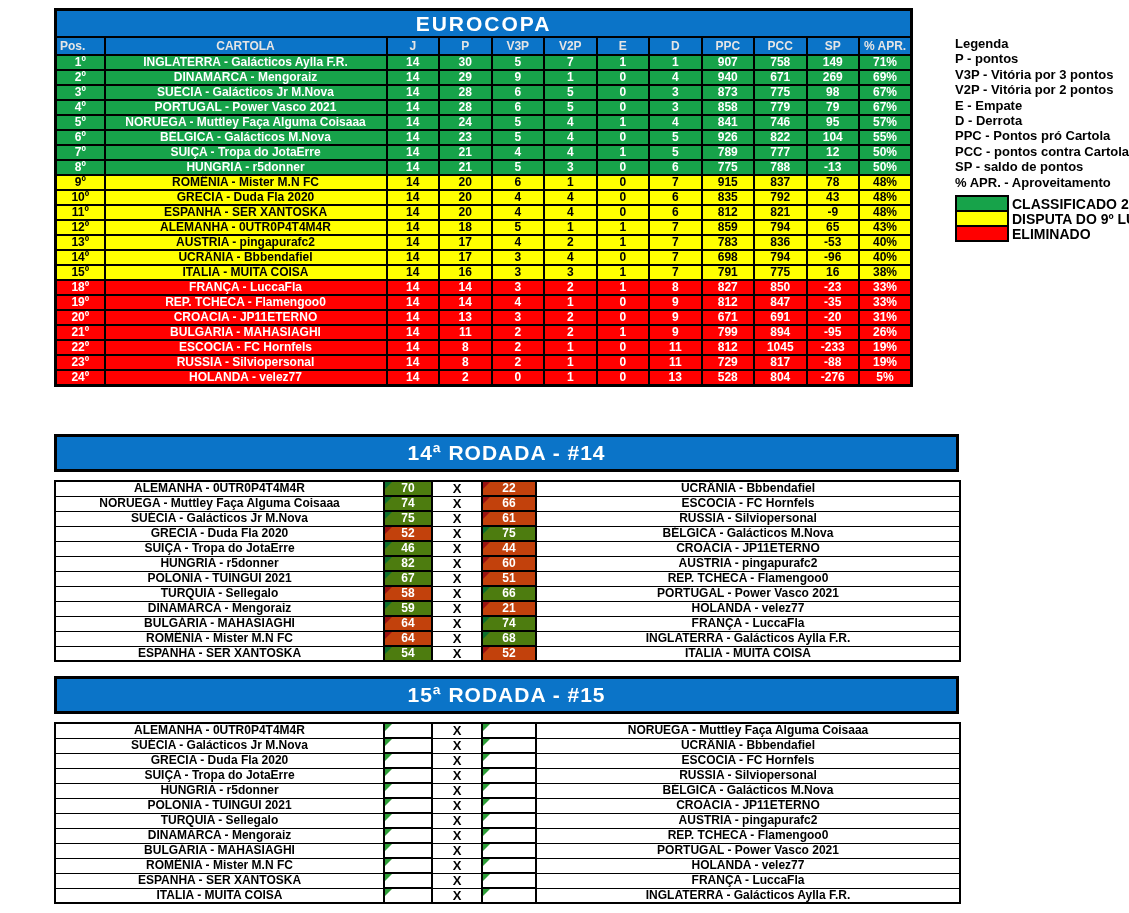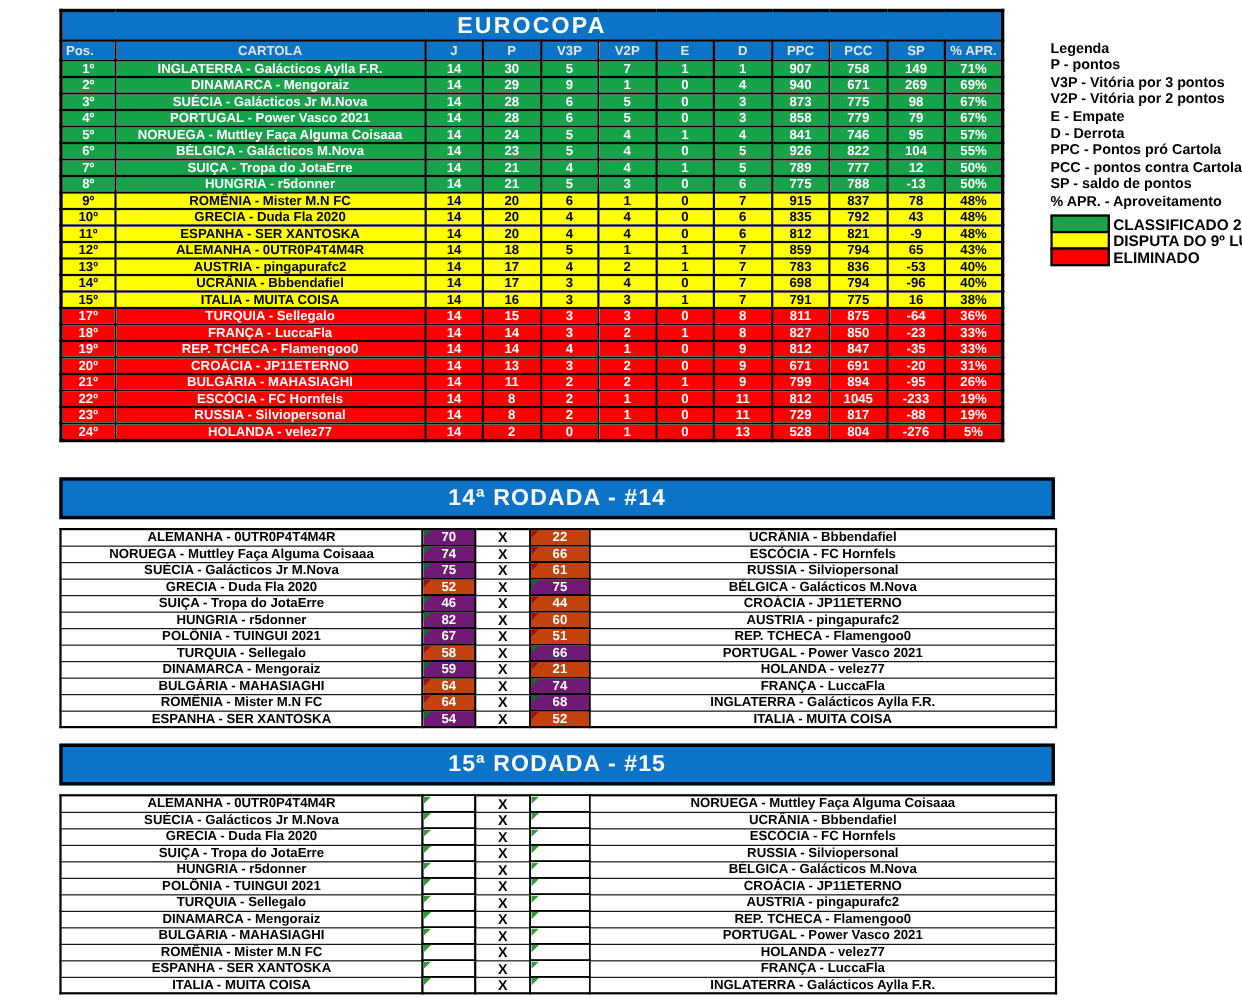--- a/index.html
+++ b/index.html
@@ -46,21 +46,21 @@
     font-size:12px;font-weight:bold;text-align:center;overflow:hidden;white-space:nowrap;
     background:#fff;color:#000;
   }
   .round td.score{
     border:2px solid #000;position:relative;color:#fff;
   }
   .round td.score::before{
     content:"";position:absolute;top:0;left:0;width:0;height:0;
     border-top:7px solid transparent;border-right:7px solid transparent;
   }
-  .round td.score.win{background:#701a75;}
+  .round td.score.win{background:#4d7c0f;}
   .round td.score.win::before{border-top-color:#0c6e2d;}
   .round td.score.loss{background:#c2410c;}
   .round td.score.loss::before{border-top-color:#991111;}
   .round td.score.pending{background:#ffffff;}
   .round td.score.pending::before{border-top-color:#2e9e38;}
   .round td.vs{font-size:13px;}
 
   
   .legend{left:915px;top:36px;color:#000;}
   .legend-title,.legend-item{
@@ -319,34 +319,20 @@
         <td>3</td>
         <td>3</td>
         <td>1</td>
         <td>7</td>
         <td>791</td>
         <td>775</td>
         <td>16</td>
         <td>38%</td>
       </tr>
       <tr class="red">
-        <td>17º</td>
-        <td>TURQUIA - Sellegalo</td>
-        <td>14</td>
-        <td>15</td>
-        <td>3</td>
-        <td>3</td>
-        <td>0</td>
-        <td>8</td>
-        <td>811</td>
-        <td>875</td>
-        <td>-64</td>
-        <td>36%</td>
-      </tr>
-      <tr class="red">
         <td>18º</td>
         <td>FRANÇA - LuccaFla</td>
         <td>14</td>
         <td>14</td>
         <td>3</td>
         <td>2</td>
         <td>1</td>
         <td>8</td>
         <td>827</td>
         <td>850</td>

